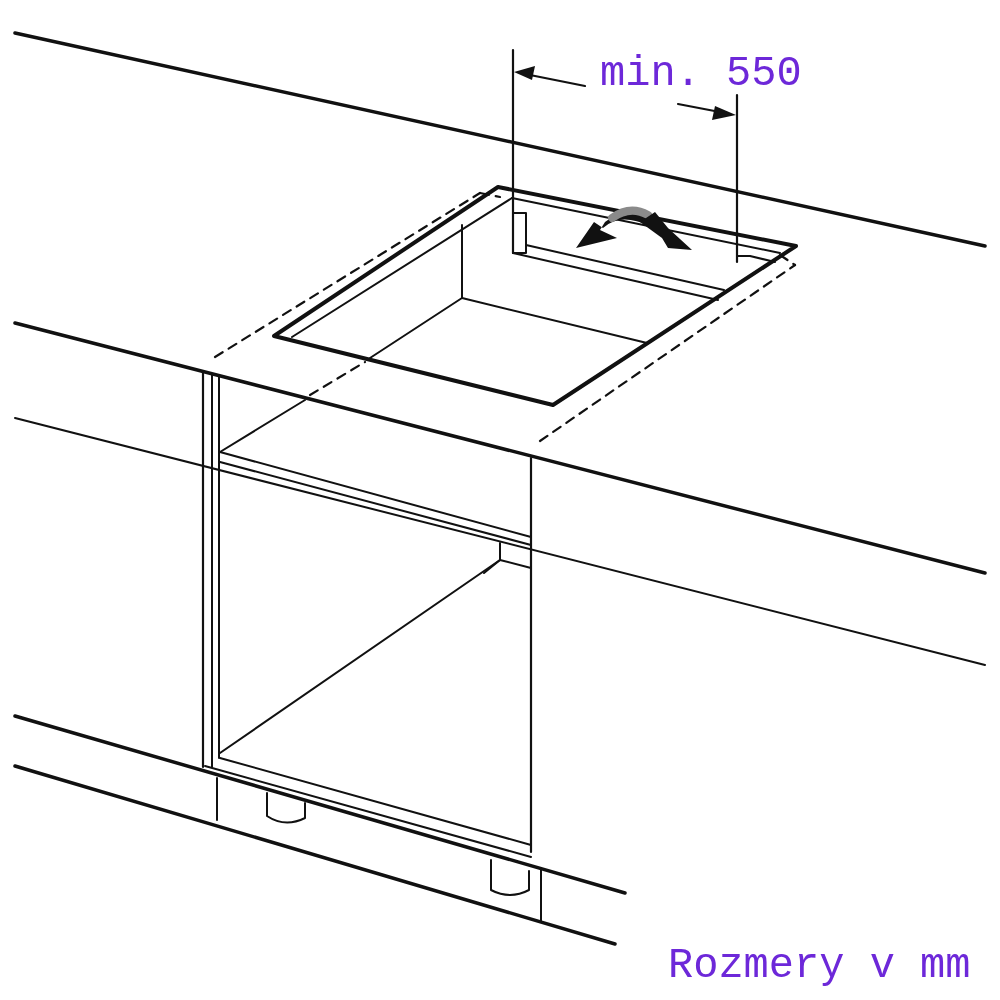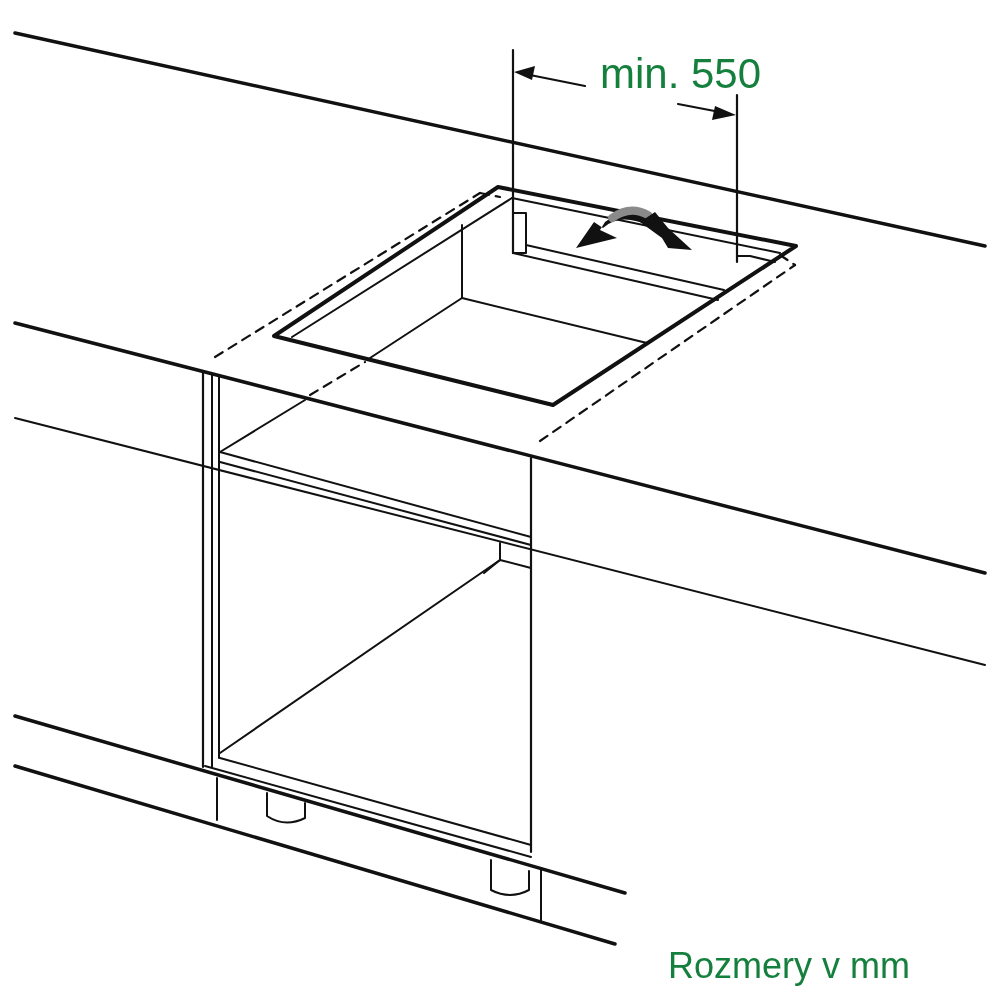--- a/index.html
+++ b/index.html
@@ -1,20 +1,20 @@
 <!DOCTYPE html>
 <html><head>
 <meta charset="utf-8">
 <style>
   html, body { margin: 0; padding: 0; background: #ffffff; }
   body { width: 1000px; height: 1000px; position: relative; overflow: hidden; }
   #canvas { position: absolute; left: 0; top: 0; width: 1000px; height: 1000px; }
-  .lbl { position: absolute; font-family: Liberation Sans, sans-serif; color: #15803d; white-space: nowrap; }
+  .lbl { position: absolute; font-family: Liberation Mono, monospace; color: #6d28d9; white-space: nowrap; }
   #dim-label { left: 600px; top: 50px; font-size: 42px; line-height: 48px; }
-  #units-label { left: 668px; top: 942px; font-size: 36px; line-height: 48px; }
+  #units-label { left: 668px; top: 942px; font-size: 42px; line-height: 48px; }
   svg line, svg polyline, svg path, svg polygon { stroke-linecap: round; stroke-linejoin: round; }
 </style>
 </head>
 <body>
 
 <svg id="canvas" viewBox="0 0 1000 1000" xmlns="http://www.w3.org/2000/svg">
 
   <g fill="none" stroke="#111">
     <line x1="15" y1="33" x2="985" y2="246" stroke-width="3.5"></line>
 

